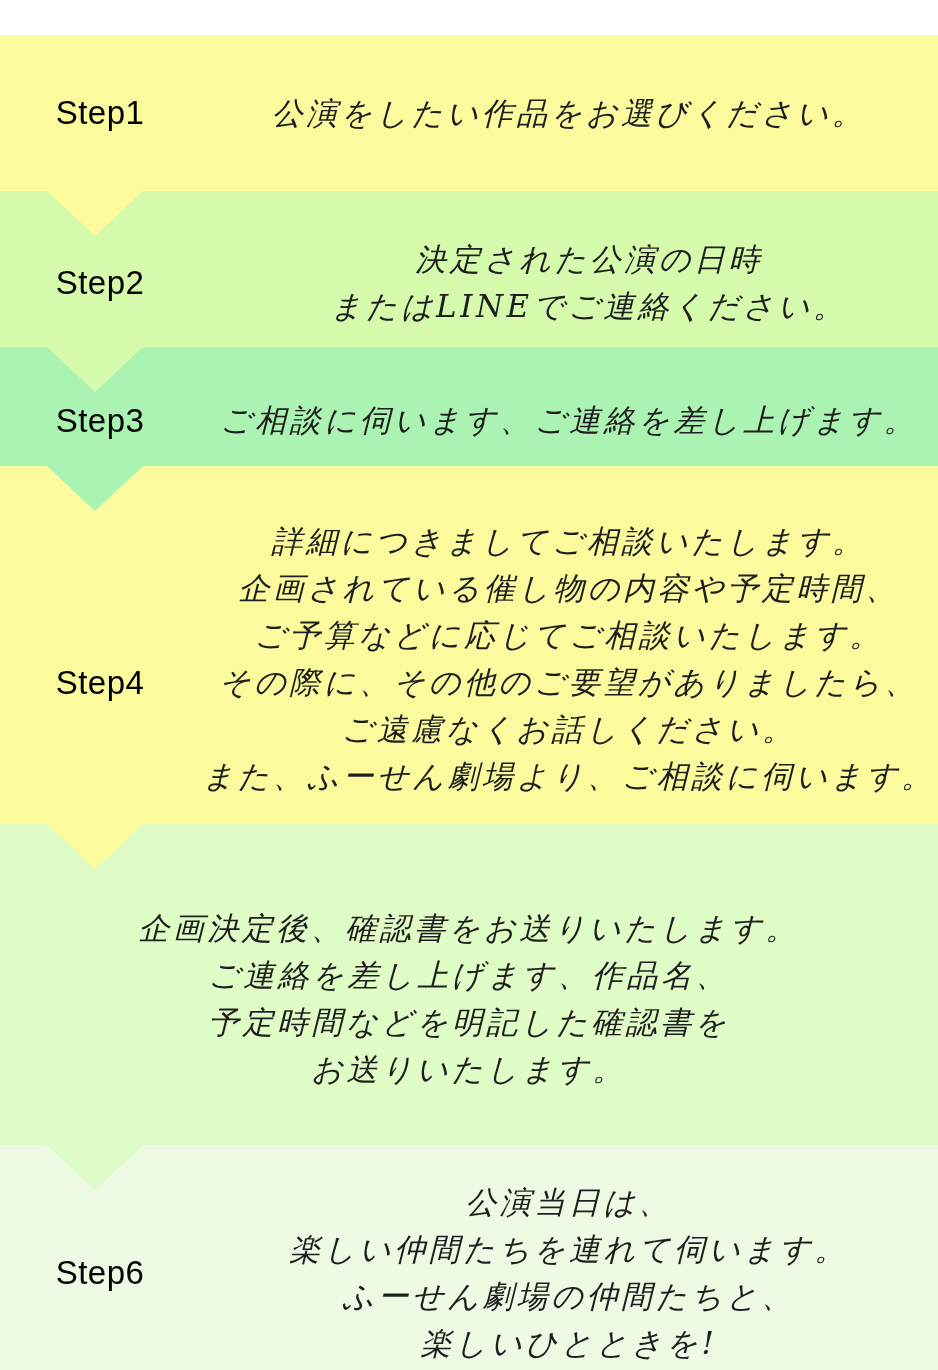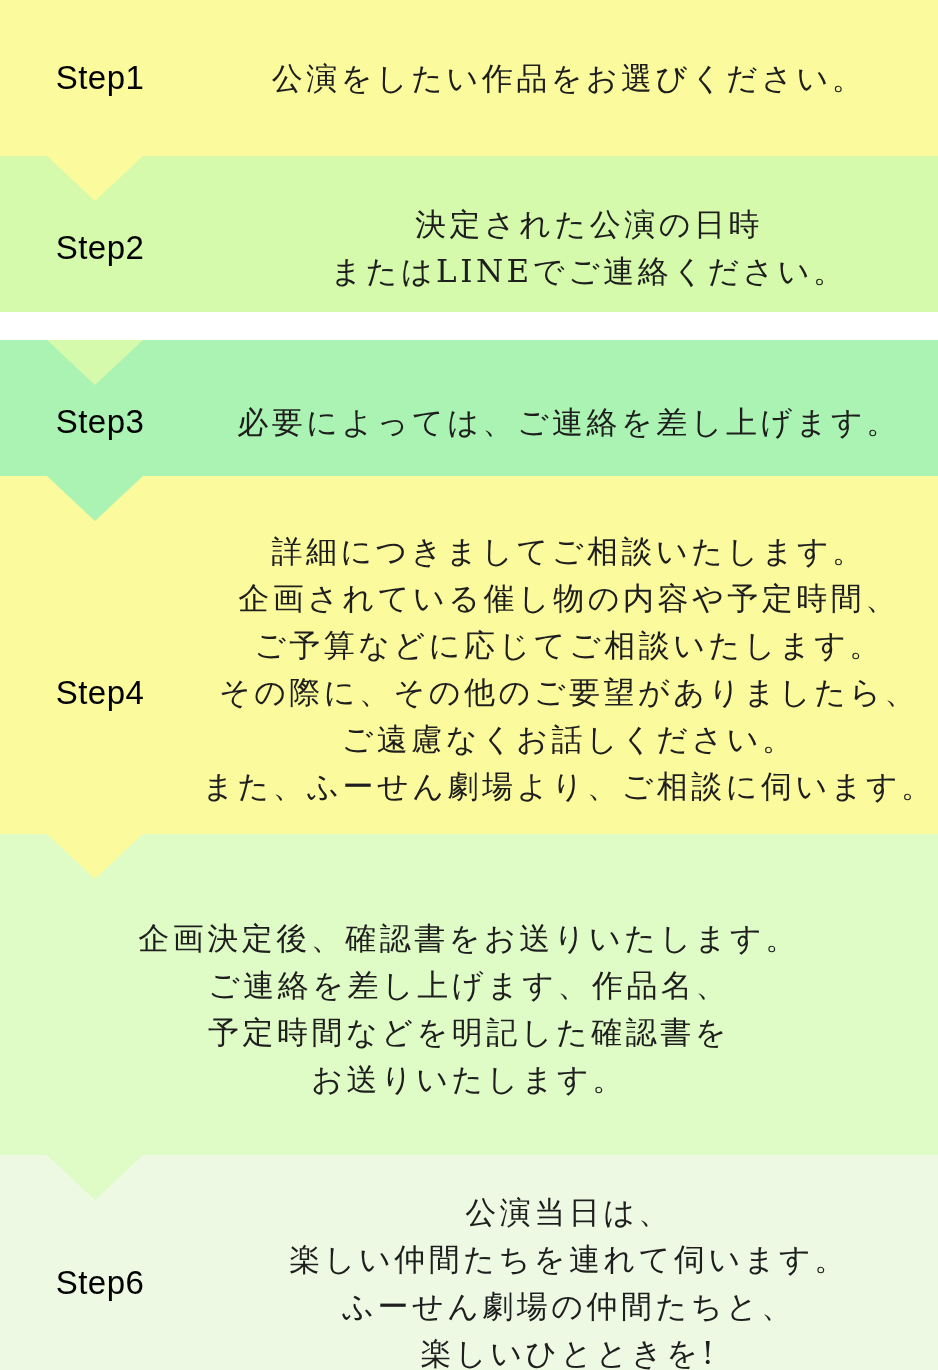--- a/index.html
+++ b/index.html
@@ -7,23 +7,23 @@
     width: 938px;
     height: 1370px;
     overflow: hidden;
     font-family: "DejaVu Serif", serif;
   }
   .band {
     position: relative;
     display: flex;
     box-sizing: border-box;
   }
-  .band-1 { height: 156px; }
+  .band-1 { height: 156px; margin-top: 35px; }
   .band-2 { height: 156px; padding-top: 28px; }
-  .band-3 { height: 136px; padding-top: 28px; margin-top: 28px; }
+  .band-3 { height: 119px; padding-top: 28px; }
   .band-4 { height: 358px; padding-top: 28px; }
   .band-5 { height: 321px; padding-top: 28px; }
   .band-6 { height: 228px; padding-top: 28px; }
 
   .arrow {
     position: absolute;
     top: 0;
     left: 47px;
     width: 0;
     height: 0;
@@ -54,20 +54,21 @@
     justify-content: center;
   }
   .step-text {
     margin: 0;
     font-size: 31px;
     line-height: 47px;
     letter-spacing: 3.5px;
     color: #1e1e1e;
     text-align: center;
     white-space: pre-line;
+    font-style: italic;
   }
 </style>
 </head>
 <body>
 
 <div class="page">
 
   <section class="band band-1" style="background-color: rgb(251, 251, 158);">
     <div class="label-col">
       <span class="step-label">Step1</span>
@@ -87,21 +88,21 @@
 またはLINEでご連絡ください。</p>
     </div>
   </section>
 
   <section class="band band-3" style="background-color: rgb(171, 243, 178);">
     <div class="arrow" style="border-top-color: rgb(213, 250, 171);"></div>
     <div class="label-col">
       <span class="step-label">Step3</span>
     </div>
     <div class="text-col">
-      <p class="step-text">必要によっては、ご連絡を差し上げます。</p>
+      <p class="step-text">ご相談に伺います、ご連絡を差し上げます。</p>
     </div>
   </section>
 
   <section class="band band-4" style="background-color: rgb(251, 251, 158);">
     <div class="arrow" style="border-top-color: rgb(171, 243, 178);"></div>
     <div class="label-col">
       <span class="step-label">Step4</span>
     </div>
     <div class="text-col">
       <p class="step-text">詳細につきましてご相談いたします。

